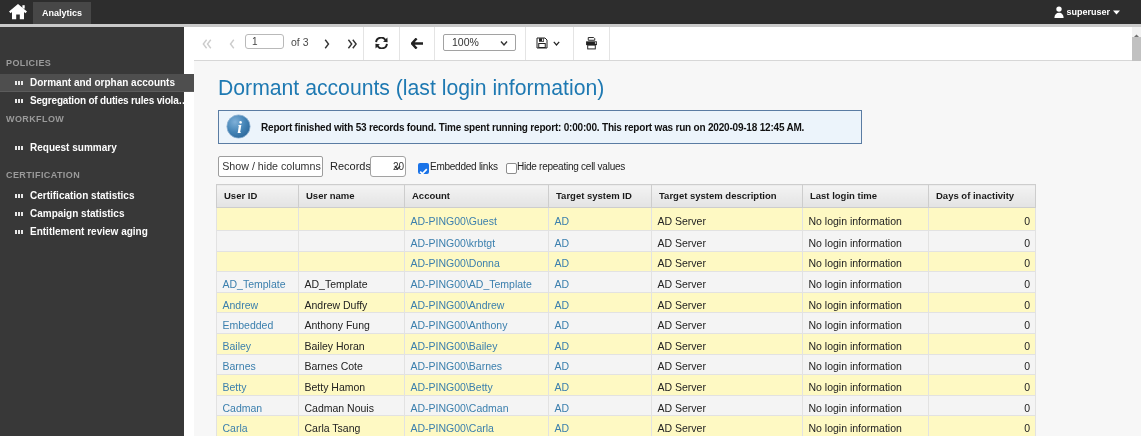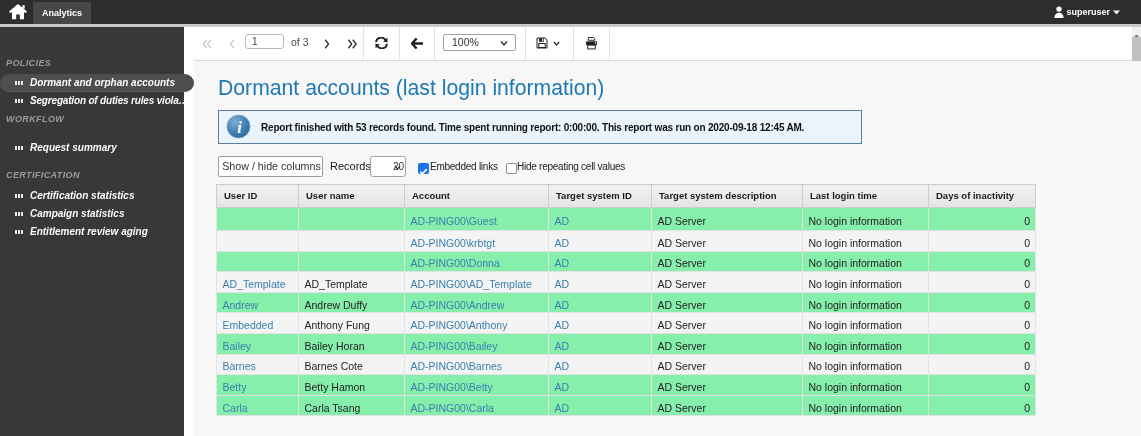--- a/index.html
+++ b/index.html
@@ -11,21 +11,21 @@
 #topbar { left:0; top:0; width:1141px; height:24px; background:#2d2d2d; }
 #hometab { left:33px; top:2px; width:58px; height:36px; background:#474747; color:#fff;
   font-size:9px; font-weight:bold; text-align:center; line-height:22px; }
 #userbox { right:21px; top:0; height:24px; color:#fff; font-size:9px; font-weight:bold;
   display:flex; align-items:center; gap:2px; }
 
 
 #strip { left:0; top:24px; width:1141px; height:3px; background:#c9c9c9; }
 
 
-#sidebar { left:0; top:27px; width:184px; height:409px; background:#383838;font-style:italic; }
+#sidebar { left:0; top:27px; width:184px; height:409px; background:#383838; }
 .sechead { position:absolute; left:6px; color:#9b9b9b; font-size:9px; font-weight:bold; letter-spacing:0.4px; }
 .sitem { position:absolute; left:0; width:194px; height:18px; color:#fcfcfc; font-size:10px; font-weight:bold;
   line-height:18px; white-space:nowrap; }
 .sitem .txt { position:absolute; left:30px; top:0; }
 .sitem.sel { background:#4e4e4e; border-bottom:1px solid #5c5c5c; }
 .iconbars { position:absolute; left:15px; top:7px; width:9px; height:4px; }
 .iconbars i { position:absolute; top:0; width:2px; height:4px; background:#e8e8e8; }
 .iconbars i:nth-child(1){left:0;} .iconbars i:nth-child(2){left:3px;} .iconbars i:nth-child(3){left:6px;}
 
 
@@ -62,21 +62,21 @@
 #cb2 { left:312px; background:#fff; border:1px solid #8d8d8d; }
 .cblabel { position:absolute; top:95px; height:21px; line-height:21px; font-size:10px; letter-spacing:-0.25px; color:#222; }
 
 
 #tbl { position:absolute; left:22px; top:123px; width:819px; border-collapse:collapse; table-layout:fixed;
   font-size:10.5px; }
 #tbl th { height:22.5px; background:linear-gradient(#f3f3f3,#e3e3e3); border:1px solid #cdcdcd;
   font-size:9.5px; font-weight:bold; color:#1a1a1a; text-align:left; padding:0 0 0 7px; white-space:nowrap; overflow:hidden; }
 #tbl td { height:20.6px; border:1px solid #e2e2e2; padding:4px 5px 0 5.5px; color:#222; white-space:nowrap; overflow:hidden; }
 #tbl tr.alt td { background:#f4f4f4; }
-#tbl tr.w td { background:#86efac; }
+#tbl tr.w td { background:#fef9c3; }
 #tbl td.num { text-align:right; }
 a.lnk { color:#3b7fad; text-decoration:none; }
 </style>
 </head>
 <body>
 
 <div class="abs" id="topbar">
   <svg class="abs" style="left:9px;top:4px" width="18" height="16" viewBox="0 0 18 16">
     <path d="M9 0 L18 7.6 L16.4 9.3 L15 8.1 L15 15.2 L10.8 15.2 L10.8 10.4 L7.2 10.4 L7.2 15.2 L3 15.2 L3 8.1 L1.6 9.3 L0 7.6 Z" fill="#fff"></path>
     <rect x="13.4" y="1.2" width="2.3" height="3.4" fill="#fff"></rect>
@@ -91,21 +91,21 @@
     <svg width="7" height="5" viewBox="0 0 7 5" style="margin-left:1px">
         <path d="M0 0.5 H7 L3.5 4.5 Z" fill="#fff"></path>
       </svg>
   </div>
 </div>
 
 <div class="abs" id="strip"></div>
 
 <div class="abs" id="sidebar">
   <div class="sechead" style="top:31px;">POLICIES</div>
-  <div class="sitem sel" style="top:47px;border-radius:9px;">
+  <div class="sitem sel" style="top:47px;">
       <span class="iconbars">
         <i></i>
         <i></i>
         <i></i>
       </span>
       <span class="txt">Dormant and orphan accounts</span>
     </div>
   <div class="sitem" style="top:65px;">
       <span class="iconbars">
         <i></i>
@@ -341,20 +341,29 @@
         </tr>
     <tr class="w">
           <td><a class="lnk">Betty</a></td>
           <td>Betty Hamon</td>
           <td><a class="lnk">AD-PING00\Betty</a></td>
           <td><a class="lnk">AD</a></td>
           <td>AD Server</td>
           <td>No login information</td>
           <td class="num">0</td>
         </tr>
+    <tr class="alt">
+          <td><a class="lnk">Cadman</a></td>
+          <td>Cadman Nouis</td>
+          <td><a class="lnk">AD-PING00\Cadman</a></td>
+          <td><a class="lnk">AD</a></td>
+          <td>AD Server</td>
+          <td>No login information</td>
+          <td class="num">0</td>
+        </tr>
     <tr class="w">
           <td><a class="lnk">Carla</a></td>
           <td>Carla Tsang</td>
           <td><a class="lnk">AD-PING00\Carla</a></td>
           <td><a class="lnk">AD</a></td>
           <td>AD Server</td>
           <td>No login information</td>
           <td class="num">0</td>
         </tr>
   </tbody>

